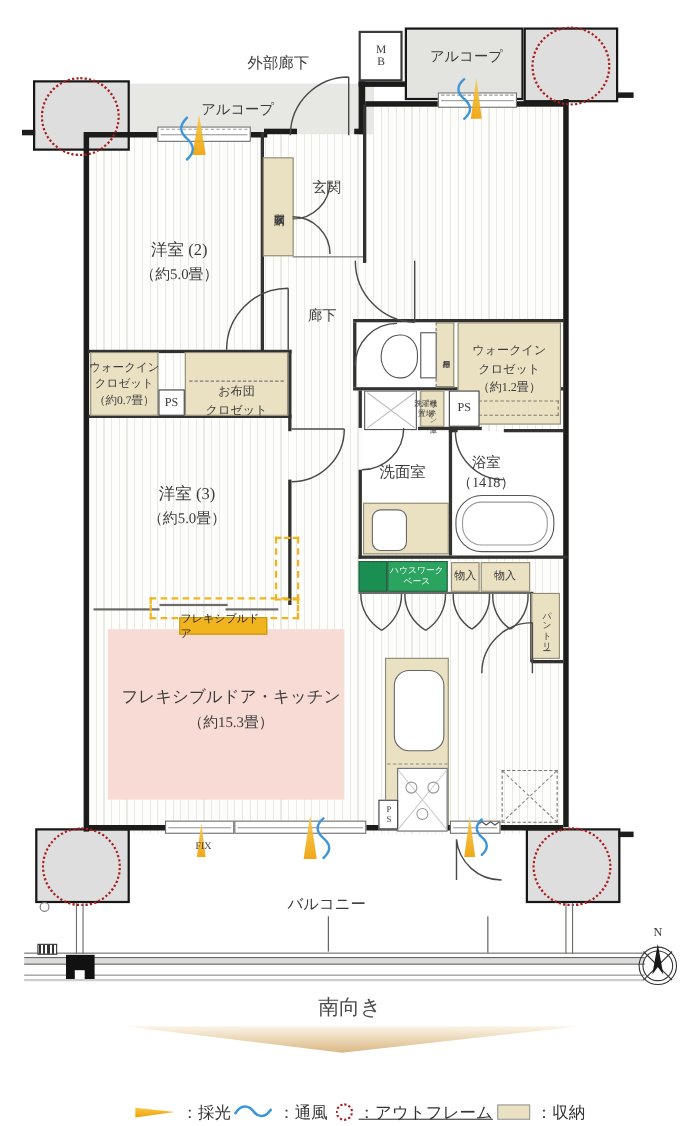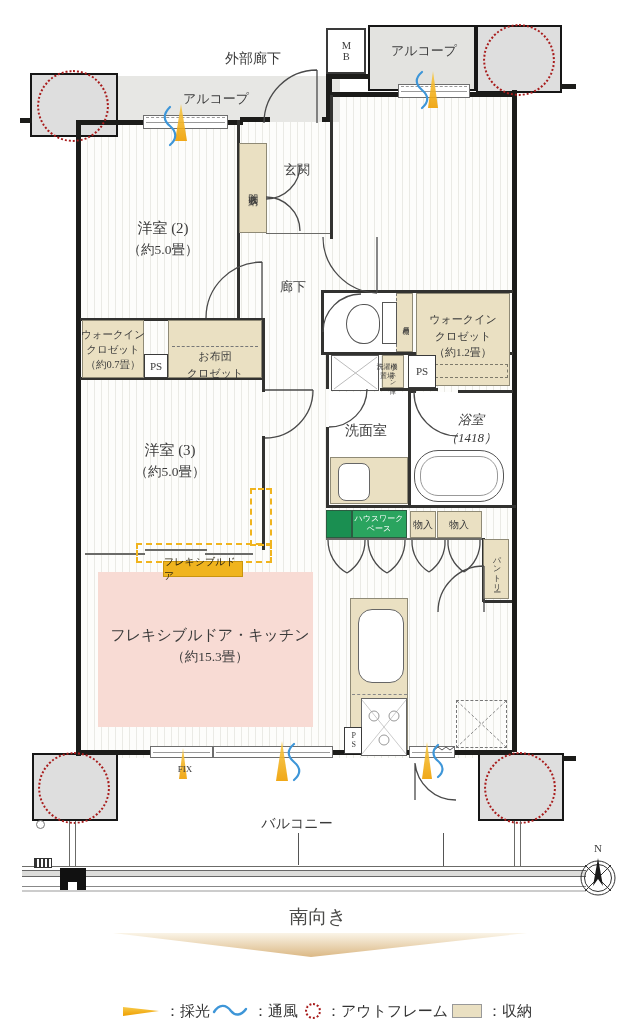--- a/index.html
+++ b/index.html
@@ -268,21 +268,21 @@
     <span style="display:block;">（約1.2畳）</span>
   </div>
   <div class="lbl xxs vert" style="left:405px;top:322px;letter-spacing:0;">吊戸棚</div>
   <div class="lbl xxs vert" style="left:393px;top:371px;letter-spacing:0;font-size:6.5px;">リネン庫</div>
   <div class="lbl sm" style="left:422px;top:371px;font-size:11px;">PS</div>
   <div class="lbl xxs" style="left:355px;top:372px;margin-left:32px;">
     <span style="display:block;">洗濯機</span>
     <span style="display:block;">置場</span>
   </div>
   <div class="lbl md" style="left:366px;top:430px;font-size:14px;">洗面室</div>
-  <div class="lbl" style="left:471px;top:429px;font-size:13px;line-height:1.35;font-style:italic;">
+  <div class="lbl" style="left:442px;top:429px;font-size:13px;line-height:1.35;">
     <span style="display:block;">浴室</span>
     <span style="display:block;">（1418）</span>
   </div>
 
   <div class="lbl xs" style="left:379px;top:524px;color:#fff;">
     <span style="display:block;">ハウスワーク</span>
     <span style="display:block;">ベース</span>
   </div>
   <div class="lbl s10" style="left:423px;top:524px;">物入</div>
   <div class="lbl s10" style="left:459px;top:524px;">物入</div>
@@ -299,21 +299,21 @@
         <polygon points="1,3 37,7 1,12" fill="url(#beamGrad)"></polygon>
       </svg>
     <span class="t">：採光</span>
   </div>
   <div class="legend-item" style="left:212px;top:1001px;">
     <svg width="36" height="16">
         <path d="M2,9 c5,-8 12,-8 17,-1 c4,5 10,5 15,-2" style="stroke:var(--ventilation-blue,#3e96d8)" stroke-width="2.4" fill="none" stroke-linecap="round"></path>
       </svg>
     <span class="t">：通風</span>
   </div>
-  <div class="legend-item" style="left:305px;top:1001px;">
+  <div class="legend-item" style="left:305px;top:1001px;text-decoration:underline;">
     <span style="display:inline-block;width:16px;height:16px;border:2px dotted var(--outframe-red,#a81c1c);border-radius:50%;box-sizing:border-box;"></span>
     <span class="t">：アウトフレーム</span>
   </div>
   <div class="legend-item" style="left:452px;top:1001px;">
     <span style="display:inline-block;width:30px;height:14px;background:var(--storage-fill,#eae0c2);border:1px solid #999;box-sizing:border-box;"></span>
     <span class="t">：収納</span>
   </div>
 
 </div>
 

